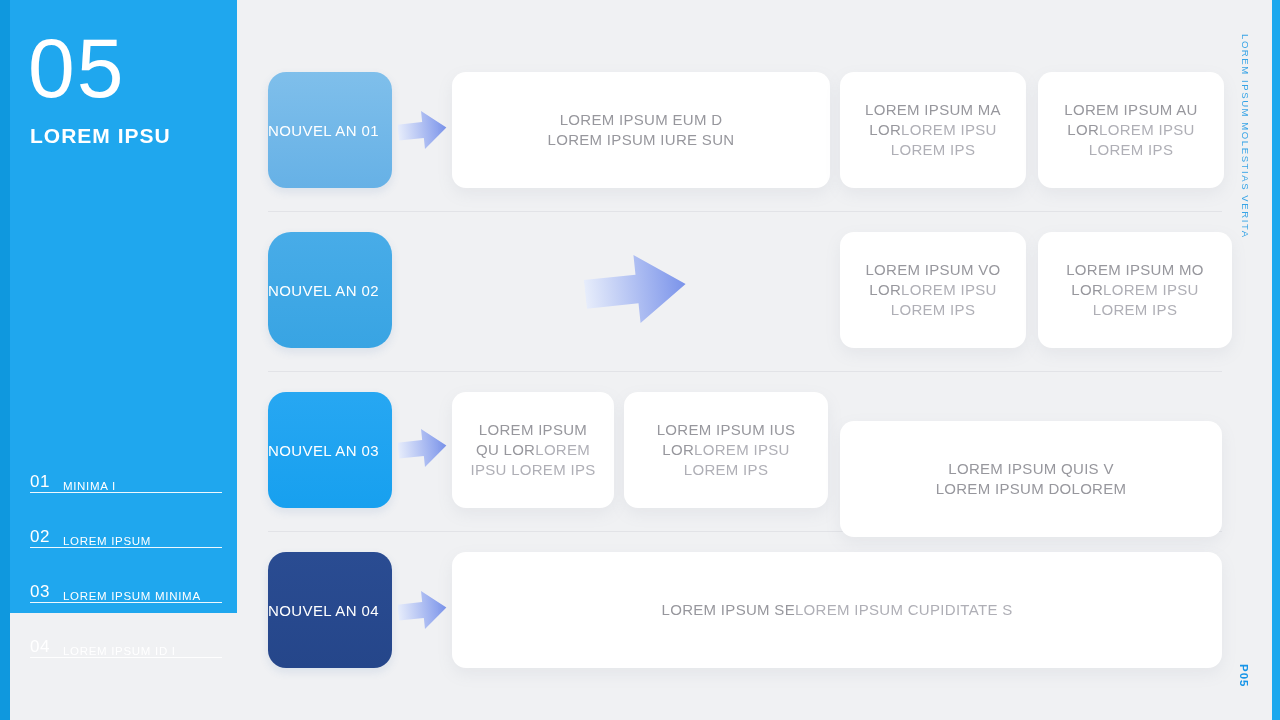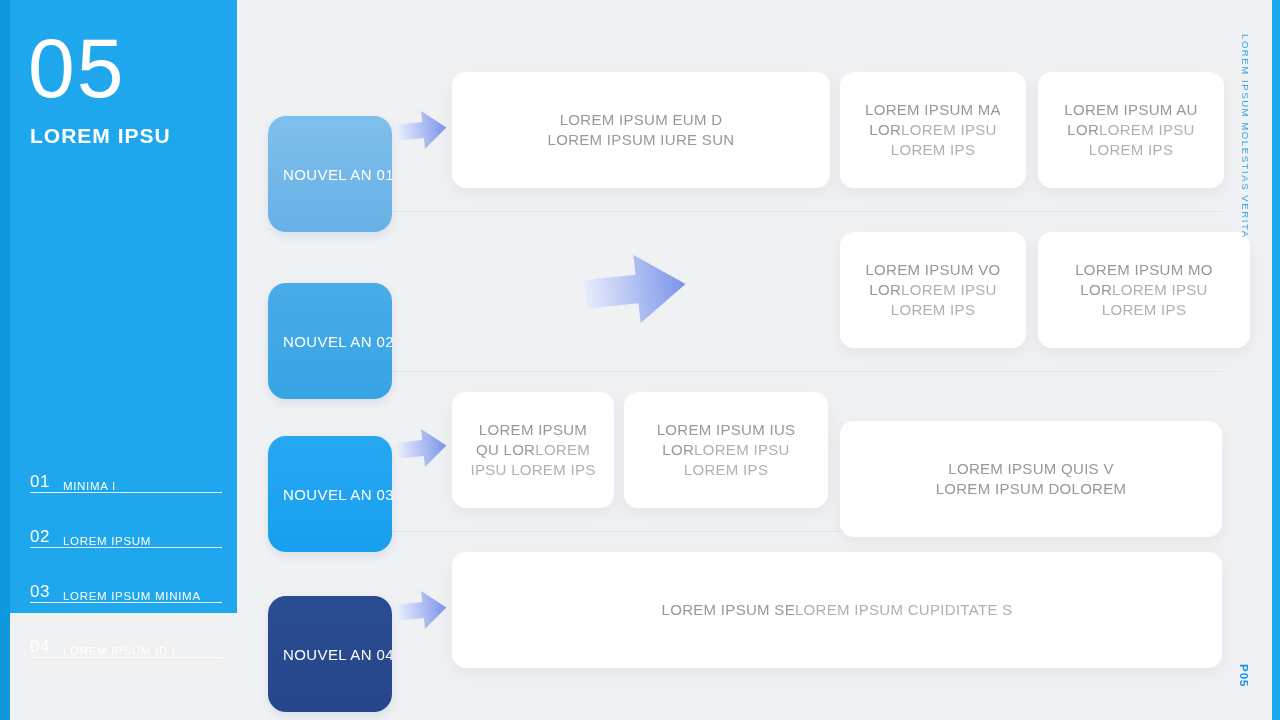--- a/index.html
+++ b/index.html
@@ -42,27 +42,26 @@
     color:#1795E8;font-size:11.5px;font-weight:700;letter-spacing:1px;white-space:nowrap;
   }
 
   
   .divider{position:absolute;left:268px;width:954px;height:0;border-top:1px solid #E2E3E7;}
   .d1{top:211px}.d2{top:371px}.d3{top:531px}
 
   
   .badge{
     position:absolute;left:268px;width:124px;height:116px;border-radius:18px;
-    display:flex;align-items:center;box-sizing:border-box;padding-left:15px;
+    display:flex;align-items:center;box-sizing:border-box;padding-left:0;
     color:#ffffff;font-size:15px;letter-spacing:.4px;white-space:nowrap;
     box-shadow:0 4px 10px rgba(60,110,170,0.12);
-    margin-top:44px;
   }
   .b1{top:72px;background:linear-gradient(180deg,#7FBFEB,#66B1E6);}
-  .b2{top:239px;background:linear-gradient(180deg,#48ACE8,#38A4E3);}
+  .b2{top:232px;background:linear-gradient(180deg,#48ACE8,#38A4E3);border-radius:23px;}
   .b3{top:392px;background:linear-gradient(180deg,#27A7F2,#17A0EF);}
   .b4{top:552px;background:linear-gradient(180deg,#2A4C92,#25468A);}
 
   
   .arrow{position:absolute;}
   .a1{left:398px;top:105px;width:50px;height:50px;transform:rotate(-6deg);}
   .a2{left:585px;top:244px;width:104px;height:90px;transform:rotate(-6deg);}
   .a3{left:398px;top:423px;width:50px;height:50px;transform:rotate(-6deg);}
   .a4{left:398px;top:585px;width:50px;height:50px;transform:rotate(-6deg);}
 
@@ -74,21 +73,21 @@
     box-sizing:border-box;padding:10px 18px;text-align:center;
   }
   .card p{margin:0;font-size:15px;line-height:20px;letter-spacing:.3px;}
   .card .t{color:#97979D;}
   .card .b{color:#AFAFB6;}
   .card.stacked .t,.card.stacked .b{display:block;color:#97979D;}
   .r1c1{left:452px;top:72px;width:378px;height:116px;}
   .r1c2{left:840px;top:72px;width:186px;height:116px;}
   .r1c3{left:1038px;top:72px;width:186px;height:116px;}
   .r2c1{left:840px;top:232px;width:186px;height:116px;border-radius:14px;}
-  .r2c2{left:1038px;top:232px;width:212px;height:116px;}
+  .r2c2{left:1038px;top:232px;width:194px;height:116px;}
   .r3c1{left:452px;top:392px;width:162px;height:116px;padding:22px 14px;}
   .r3c2{left:624px;top:392px;width:204px;height:116px;padding:2px 26px;}
   .r3c3{left:840px;top:392px;width:382px;height:116px;margin-top:29px;}
   .r4c1{left:452px;top:552px;width:770px;height:116px;}
 </style>
 </head>
 <body>
 
 <div class="stage">
 

